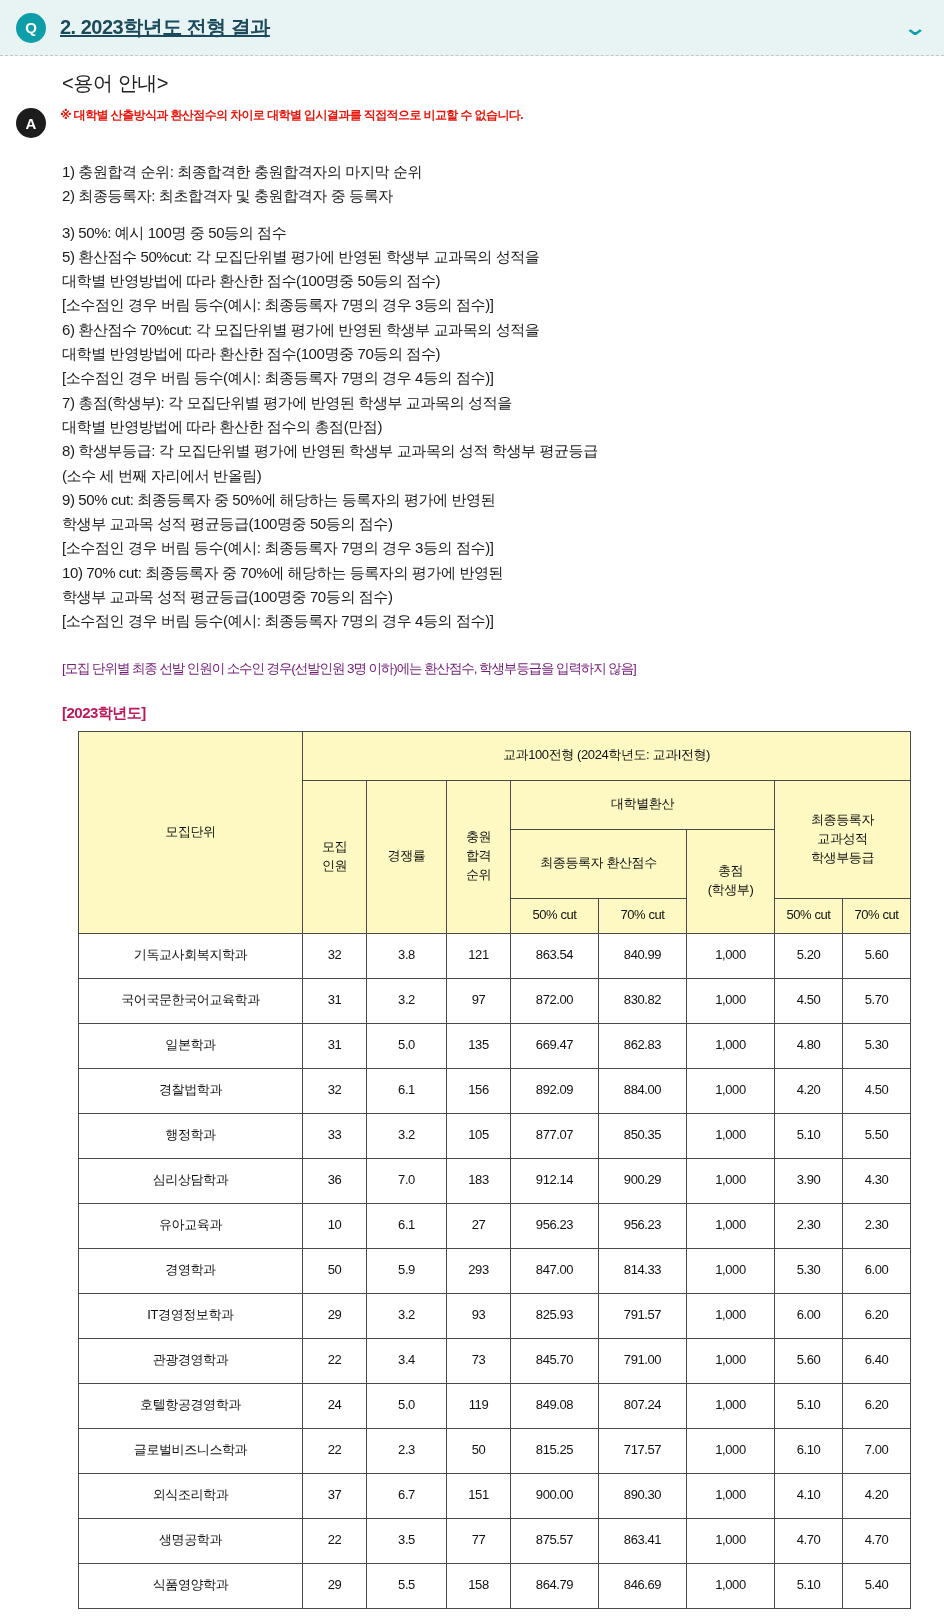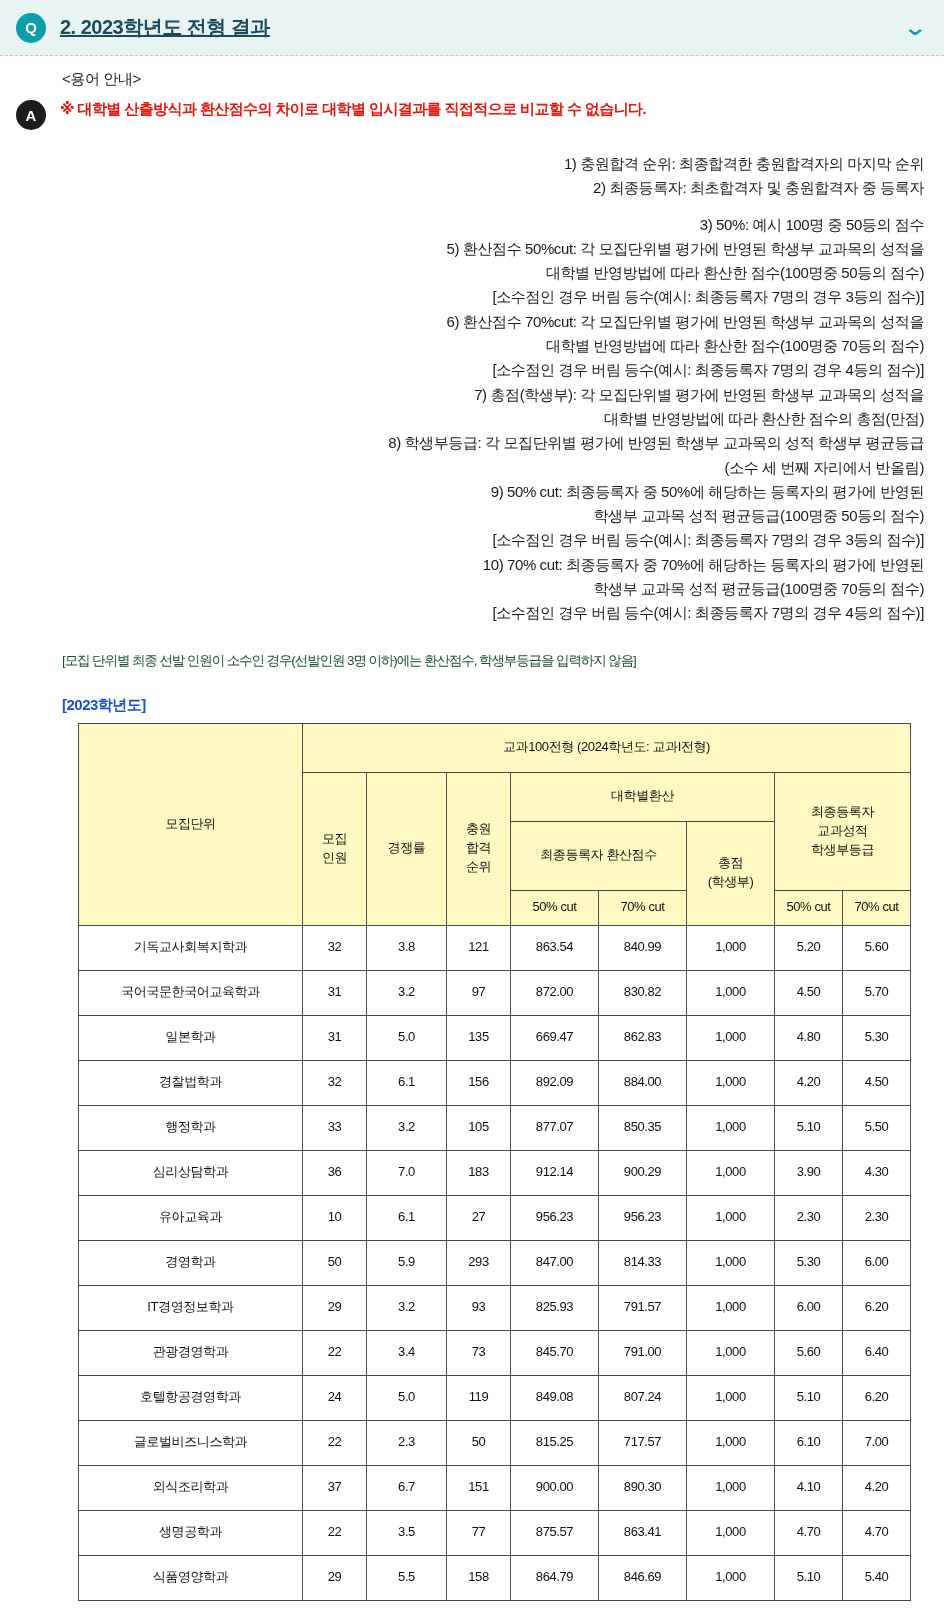--- a/index.html
+++ b/index.html
@@ -55,62 +55,62 @@
     font-weight: bold;
     transform: scaleX(1.35);
   }
 
   
   .qa-body {
     padding: 14px 20px 4px 16px;
     position: relative;
   }
   .term-guide {
-    font-size: 15px;
+    font-size: 20px;
     color: #222;
     margin: 0 0 10px 46px;
     letter-spacing: -0.4px;
   }
   .answer-row {
     display: flex;
     align-items: flex-start;
   }
   .answer-row .badge-a { margin-top: 1px; }
   .notice {
     margin-left: 14px;
-    font-size: 15px;
+    font-size: 12px;
     font-weight: bold;
     color: #e8170c;
     letter-spacing: -0.6px;
     line-height: 1.35;
   }
 
   .defs {
     margin: 22px 0 0 46px;
     font-size: 15px;
     line-height: 1.62;
     color: #1a1a1a;
     letter-spacing: -0.4px;
   }
   .defs .gap { display: block; height: 12px; }
-  .defs .line { display: block; white-space: pre-wrap; text-align: right; }
+  .defs .line { display: block; white-space: pre-wrap; }
 
   .small-note {
     margin: 26px 0 0 46px;
     font-size: 13.5px;
-    color: #14532d;
+    color: #701a75;
     letter-spacing: -1.1px;
   }
 
   
   .table-caption {
     margin: 26px 0 8px 46px;
     font-size: 15px;
     font-weight: bold;
-    color: #1d4ed8;
+    color: #be185d;
     letter-spacing: -0.5px;
   }
   .table-wrap {
     margin: 0 0 0 62px;
     width: 832px;
   }
   table.result {
     border-collapse: collapse;
     table-layout: fixed;
     width: 832px;

